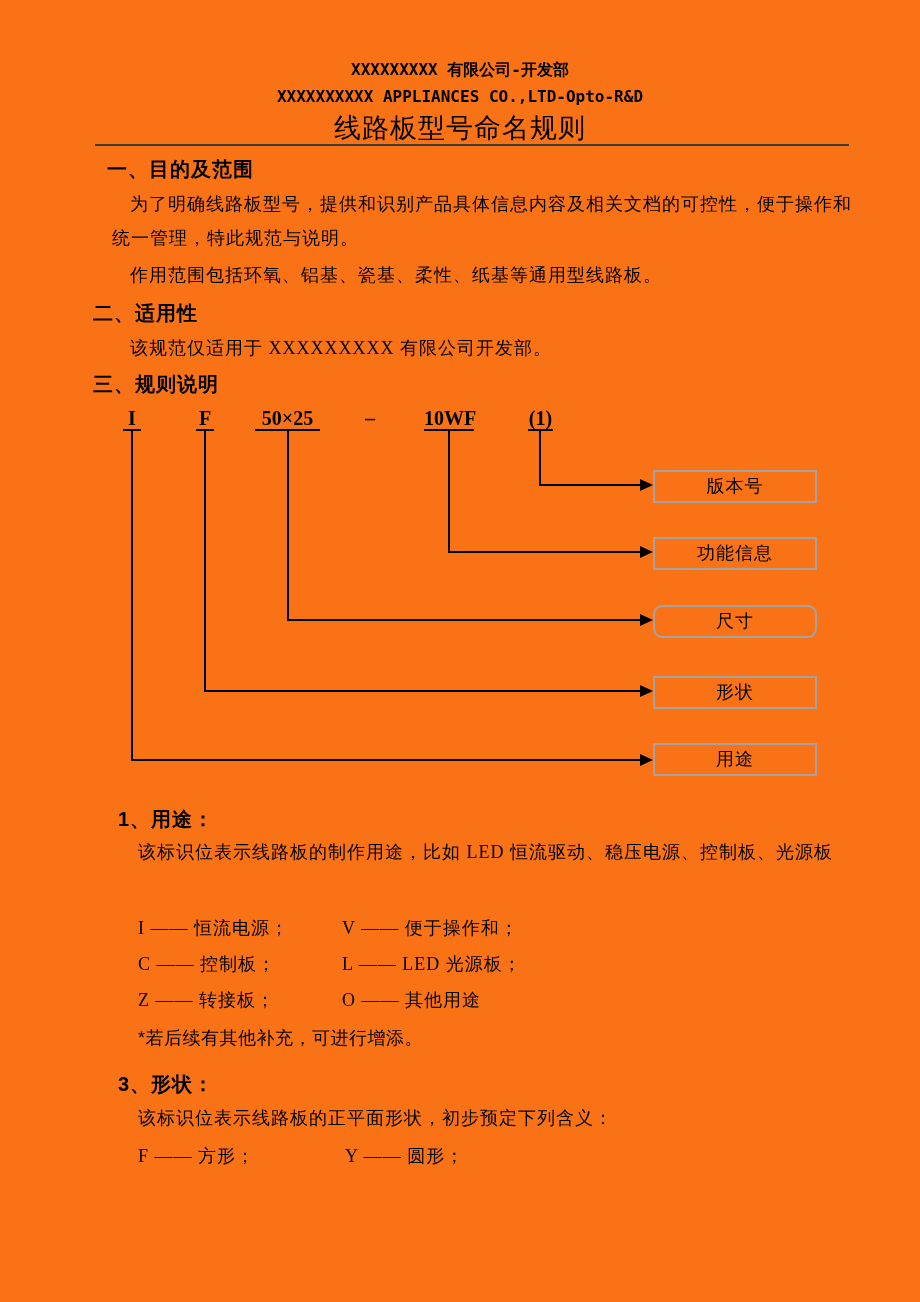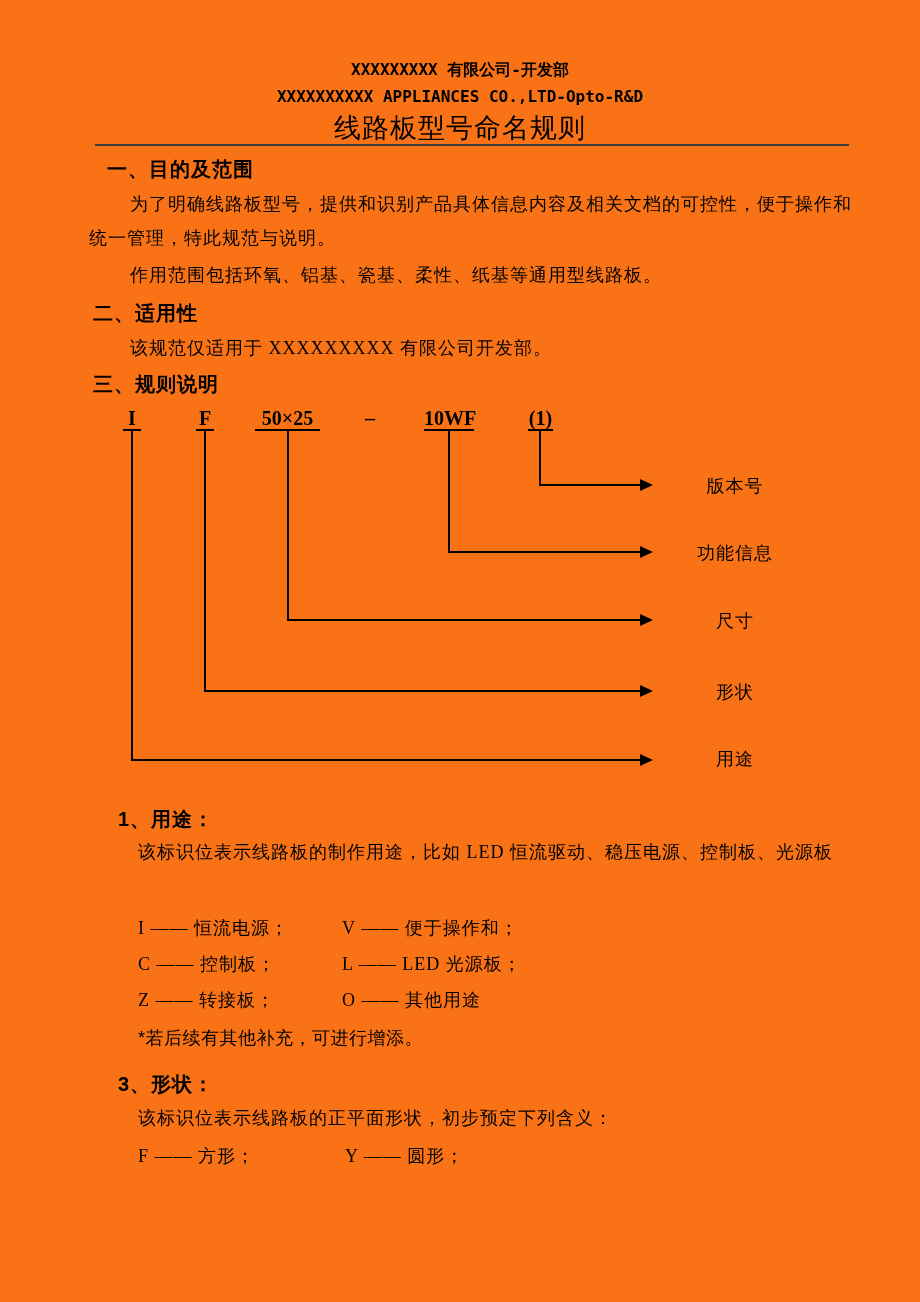--- a/index.html
+++ b/index.html
@@ -36,42 +36,42 @@
     width: 0; height: 0;
     border-left: 13px solid #000;
     border-top: 6px solid transparent;
     border-bottom: 6px solid transparent;
   }
   .label-box {
     position: absolute;
     left: 653px;
     width: 164px;
     height: 33px;
-    border: 2px solid #f97316;
+    border: 2px solid #a3a3a3;
     box-sizing: border-box;
     text-align: center;
     line-height: 29px;
     font-size: 18px;
     letter-spacing: 1px;
   }
   .note-t { font-family: "Liberation Sans", sans-serif; font-size: 18px; letter-spacing: 0.5px; }
 </style>
 </head>
 <body>
 
 <div class="page">
 
   <div class="abs center hdr-mono" style="top:60px; font-size:16px;">XXXXXXXXX 有限公司-开发部</div>
   <div class="abs center hdr-mono" style="top:87px; font-size:16px;">XXXXXXXXXX APPLIANCES CO.,LTD-Opto-R&amp;D</div>
   <div class="abs center doc-title" style="top:110px;">线路板型号命名规则</div>
   <div class="rule" style="top:144px; left:95px; width:754px;"></div>
 
   <div class="abs h-sec" style="top:156px; left:107px;">一、目的及范围</div>
   <div class="abs body-t" style="top:192px; left:130px;">为了明确线路板型号，提供和识别产品具体信息内容及相关文档的可控性，便于操作和</div>
-  <div class="abs body-t" style="top:226px; left:89px;">统一管理，特此规范与说明。</div>
+  <div class="abs body-t" style="top:226px; left:112px;">统一管理，特此规范与说明。</div>
   <div class="abs body-t" style="top:263px; left:130px;">作用范围包括环氧、铝基、瓷基、柔性、纸基等通用型线路板。</div>
 
   <div class="abs h-sec" style="top:300px; left:93px;">二、适用性</div>
   <div class="abs body-t" style="top:336px; left:130px;">该规范仅适用于 XXXXXXXXX 有限公司开发部。</div>
 
   <div class="abs h-sec" style="top:371px; left:93px;">三、规则说明</div>
 
   <div class="code-part" style="top:409px; left:123px; width:18px;">I</div>
   <div class="code-part" style="top:409px; left:196px; width:18px;">F</div>
   <div class="code-part" style="top:409px; left:255px; width:65px;">50×25</div>

